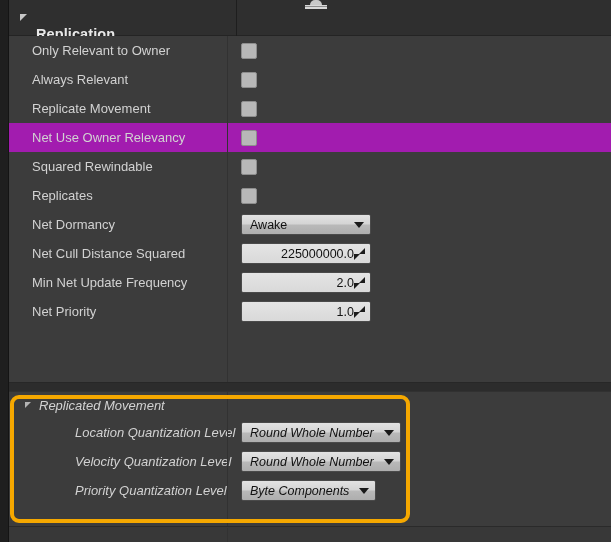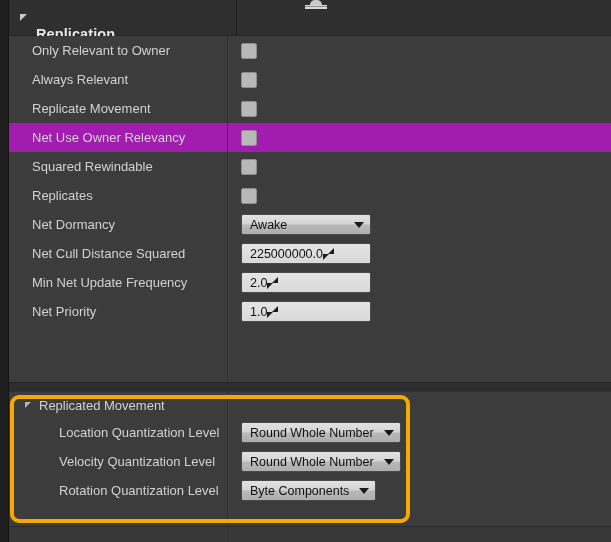--- a/index.html
+++ b/index.html
@@ -158,21 +158,21 @@
     border-top: 6px solid #1a1a1a;
     margin-left: 10px;
     flex: 0 0 auto;
   }
 
   
   .numfield {
     width: 130px; height: 21px;
     display: inline-flex;
     align-items: center;
-    justify-content: flex-start;
+    justify-content: flex-end;
     background: linear-gradient(to bottom, #e4e4e4 0%, #d9d9d9 100%);
     border: 1px solid #4a4a4a;
     border-radius: 2px;
     box-sizing: border-box;
     padding: 0 5px 0 8px;
     color: #121212;
     font-size: 12.5px;
   }
   .spinner {
     position: relative;
@@ -207,20 +207,21 @@
     border-bottom: 1px solid #313131;
     box-sizing: border-box;
   }
 
   
   .group-area {
     position: absolute;
     left: 9px; top: 392px;
     width: 602px; height: 134px;
     background: #3c3c3c;
+    font-style: italic;
   }
   .group-col-divider {
     position: absolute;
     left: 218px; top: 0;
     width: 1px; height: 134px;
     background: #323232;
     z-index: 2;
   }
   .highlight-box {
     position: absolute;
@@ -244,21 +245,21 @@
     width: 0; height: 0;
     border-left: 6px solid #b4b4b4;
     border-bottom: 6px solid transparent;
     margin-right: 8px;
     flex: 0 0 auto;
   }
   .group-header-label {
     color: #d2d2d2;
     font-size: 13px;
   }
-  .row-label.indent { padding-left: 50px; }
+  .row-label.indent { padding-left: 66px; }
 
   
   .bottom-strip {
     position: absolute;
     left: 9px; top: 526px;
     width: 602px; height: 16px;
     background: #383838;
     border-top: 1px solid #2a2a2a;
   }
   .bottom-col-divider {
@@ -410,21 +411,21 @@
         <div class="row">
           <div class="row-label indent">Velocity Quantization Level</div>
           <div class="row-value">
             <div class="combo">
               <span>Round Whole Number</span>
               <span class="combo-caret"></span>
             </div>
           </div>
         </div>
         <div class="row">
-          <div class="row-label indent">Rotation Quantization Level</div>
+          <div class="row-label indent">Priority Quantization Level</div>
           <div class="row-value">
             <div class="combo">
               <span>Byte Components</span>
               <span class="combo-caret"></span>
             </div>
           </div>
         </div>
       </div>
 
     <div class="highlight-box"></div>

